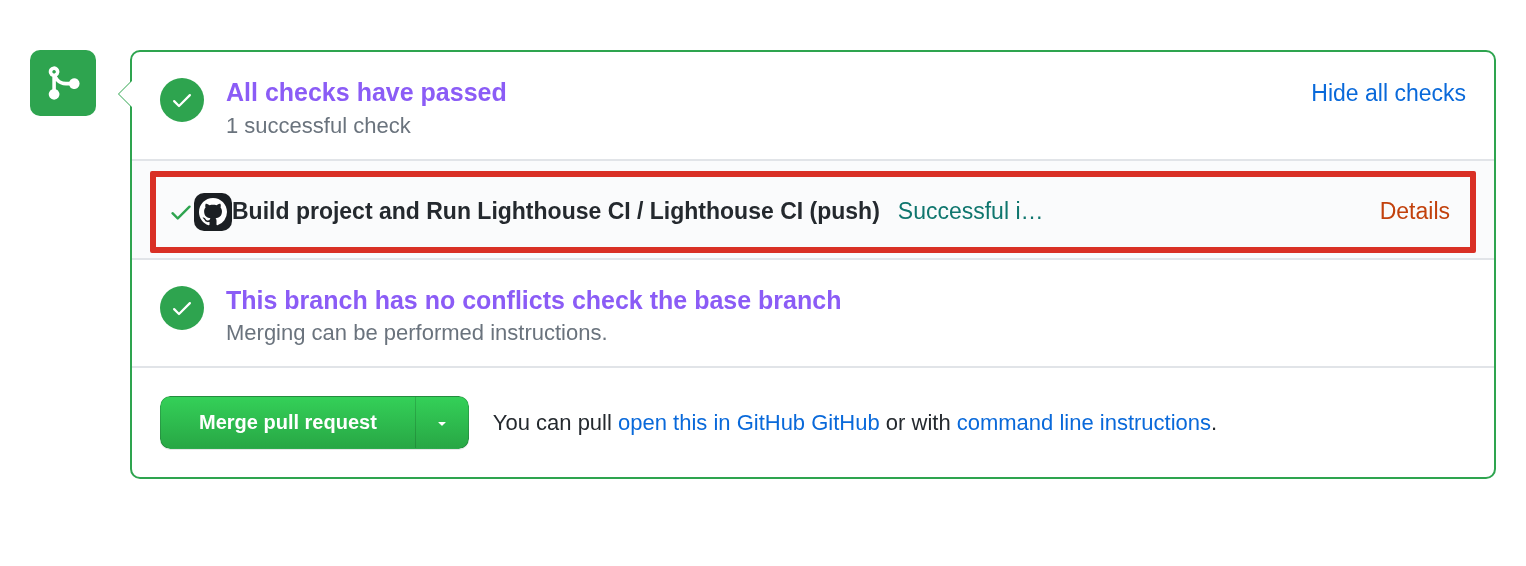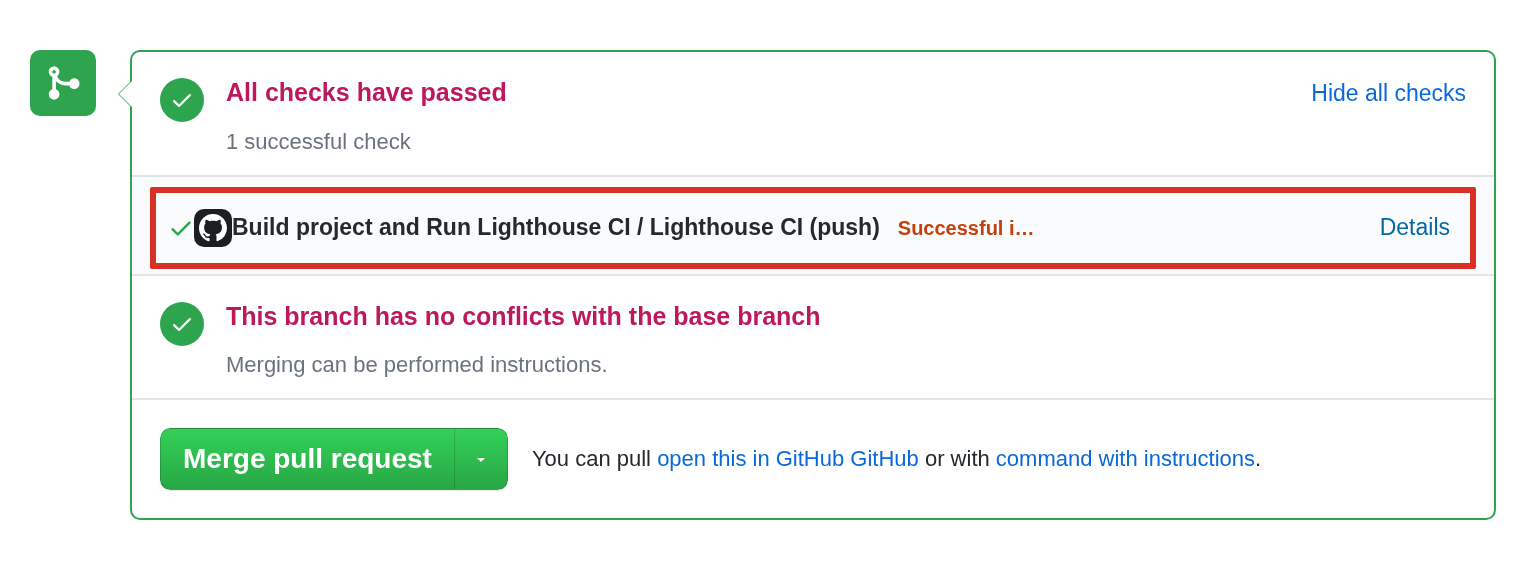--- a/index.html
+++ b/index.html
@@ -70,27 +70,27 @@
     display: flex; align-items: center; justify-content: center;
     flex-shrink: 0;
     margin-right: 22px;
     margin-top: 2px;
   }
   .status-circle svg { fill: #fff; }
   .section-body { flex: 1; }
   .section-title {
     font-size: 25px;
     font-weight: 600;
-    color: #be185d;
+    color: #8b5cf6;
     line-height: 1.3;
   }
   .section-sub {
     font-size: 22px;
     color: #6a737d;
-    margin-top: 20px;
+    margin-top: 4px;
   }
   .section-link {
     font-size: 23px;
     color: #0969da;
     cursor: pointer;
     white-space: nowrap;
     margin-left: 28px;
     margin-top: 4px;
   }
   .check-row-wrapper {
@@ -129,30 +129,29 @@
     min-width: 0;
     overflow: hidden;
   }
   .check-name {
     font-size: 23px;
     font-weight: 600;
     color: #24292e;
     white-space: nowrap;
   }
   .check-status {
-    font-size: 20px;
-    color: #c2410c;
+    font-size: 23px;
+    color: #0f766e;
     white-space: nowrap;
     overflow: hidden;
     text-overflow: ellipsis;
-    font-weight: bold;
   }
   .check-details {
     font-size: 23px;
-    color: #0369a1;
+    color: #c2410c;
     cursor: pointer;
     white-space: nowrap;
     margin-left: 42px;
   }
   .merge-area {
     border-top: 2px solid #e1e4e8;
     padding: 28px 28px;
     display: flex;
     align-items: center;
     gap: 24px;
@@ -160,24 +159,24 @@
   }
   .merge-btn-group {
     display: inline-flex;
     border-radius: 10px;
     overflow: hidden;
     box-shadow: 0 1px 0 rgba(27,31,35,0.1);
   }
   .merge-btn {
     background: linear-gradient(#34d058, #28a745);
     color: #fff;
-    font-size: 28px;
+    font-size: 20px;
     font-weight: 600;
     border: 1px solid rgba(27,31,35,0.2);
-    padding: 14px 22px;
+    padding: 14px 38px;
     cursor: pointer;
     font-family: inherit;
   }
   .merge-btn:first-child { border-right: none; border-radius: 10px 0 0 10px; }
   .merge-dropdown {
     background: linear-gradient(#34d058, #28a745);
     border: 1px solid rgba(27,31,35,0.2);
     border-left: 1px solid rgba(0,0,0,0.15);
     padding: 14px 18px;
     cursor: pointer;
@@ -239,33 +238,33 @@
       </div>
     </div>
 
     <div class="section">
       <div class="status-circle">
         <svg viewBox="0 0 16 16" width="24" height="24">
           <path d="M13.78 4.22a.75.75 0 0 1 0 1.06l-7.25 7.25a.75.75 0 0 1-1.06 0L2.22 9.28a.75.75 0 0 1 1.06-1.06L6 10.94l6.72-6.72a.75.75 0 0 1 1.06 0Z"></path>
         </svg>
       </div>
       <div class="section-body">
-        <div class="section-title">This branch has no conflicts with the base branch</div>
+        <div class="section-title">This branch has no conflicts check the base branch</div>
         <div class="section-sub">Merging can be performed instructions.</div>
       </div>
     </div>
 
     <div class="merge-area">
       <div class="merge-btn-group">
         <button class="merge-btn">Merge pull request</button>
         <button class="merge-dropdown">
           <svg viewBox="0 0 16 16" width="16" height="16">
             <path d="M4.427 7.427l3.396 3.396a.25.25 0 0 0 .354 0l3.396-3.396A.25.25 0 0 0 11.396 7H4.604a.25.25 0 0 0-.177.427Z"></path>
           </svg>
         </button>
       </div>
       <div class="merge-text">
-        <span>You can pull </span><a>open this in GitHub GitHub</a><span> or with </span><a>command with instructions</a><span>.</span>
+        <span>You can pull </span><a>open this in GitHub GitHub</a><span> or with </span><a>command line instructions</a><span>.</span>
       </div>
     </div>
 
   </div>
 </div>
 
 </body></html>

